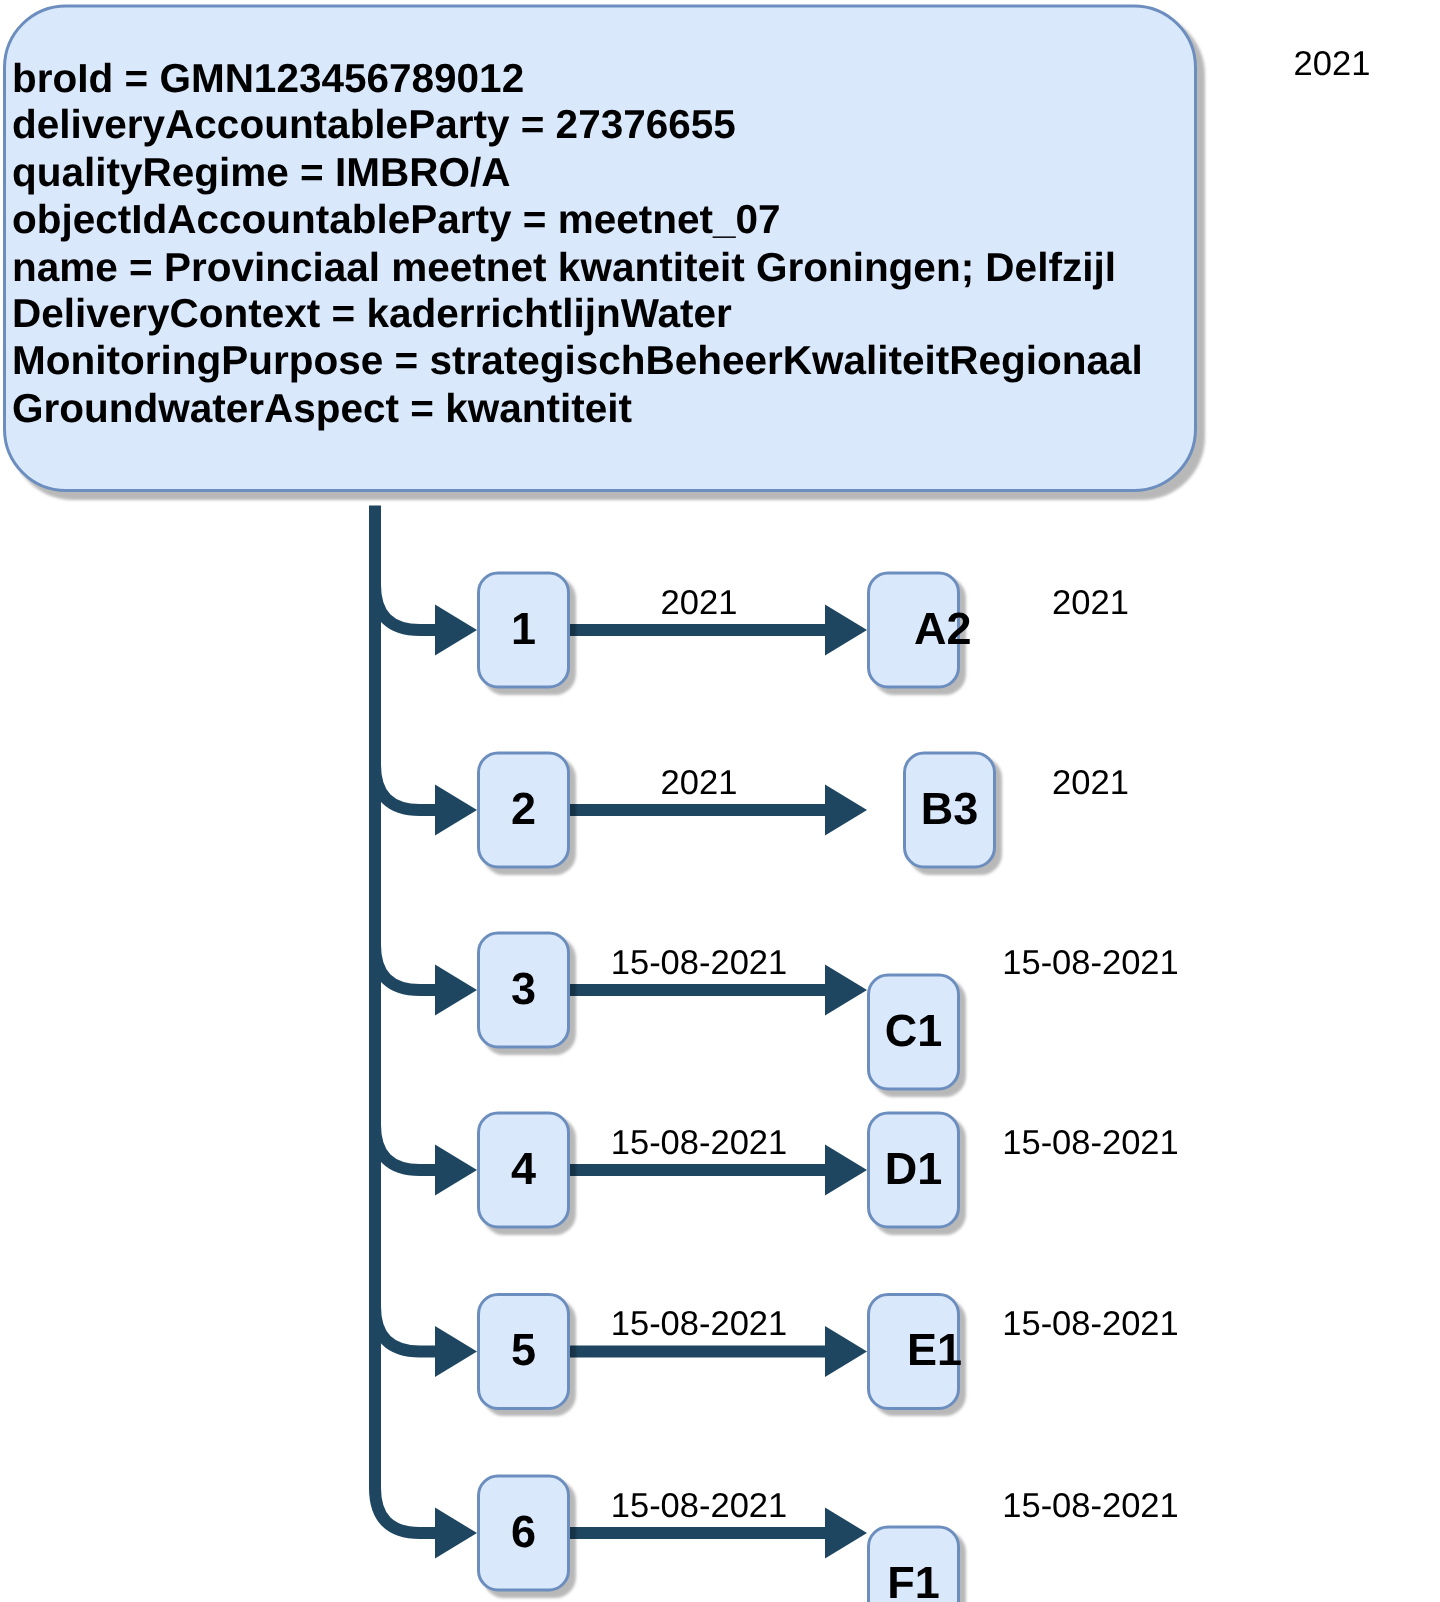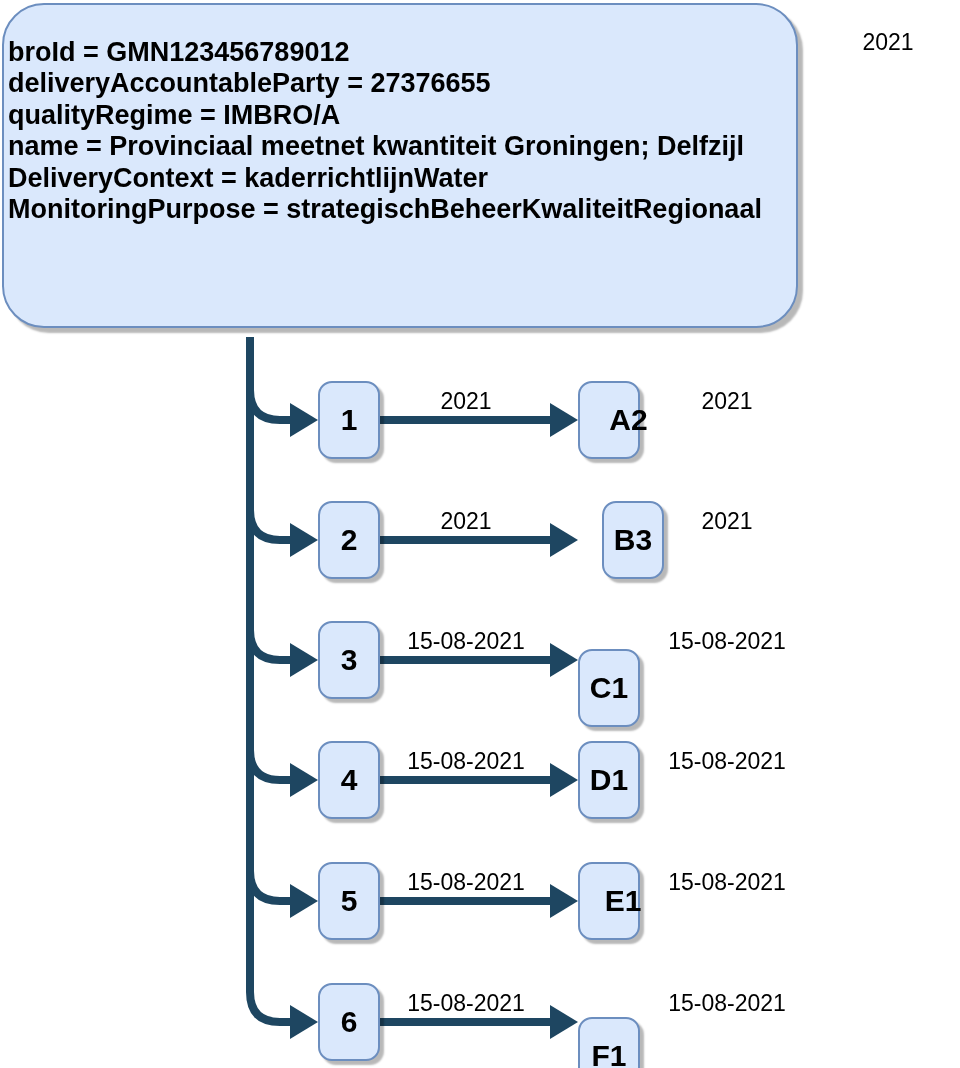--- a/index.html
+++ b/index.html
@@ -114,23 +114,25 @@
       <polygon points="550,763 578,780 550,797"></polygon>
       <polygon points="550,884 578,901 550,918"></polygon>
       <polygon points="550,1005 578,1022 550,1039"></polygon>
     </g>
   </svg>
 
   <div class="gmn-box">
     <div class="gmn-line">broId = GMN123456789012</div>
     <div class="gmn-line">deliveryAccountableParty = 27376655</div>
     <div class="gmn-line">qualityRegime = IMBRO/A</div>
+    <div class="gmn-line">objectIdAccountableParty = meetnet_07</div>
     <div class="gmn-line">name = Provinciaal meetnet kwantiteit Groningen; Delfzijl</div>
     <div class="gmn-line">DeliveryContext = kaderrichtlijnWater</div>
     <div class="gmn-line">MonitoringPurpose = strategischBeheerKwaliteitRegionaal</div>
+    <div class="gmn-line">GroundwaterAspect = kwantiteit</div>
   </div>
 
   <div class="year-annotation">2021</div>
 
   <div class="node" style="left:318px; top:381px;">1</div>
   <div class="edge-label" style="top:389px;">2021</div>
   <div class="node" style="left:578px; top:381px;padding-left:39px;">A2</div>
   <div class="row-annotation" style="top:389px;">2021</div>
 
   <div class="node" style="left:318px; top:501px;">2</div>

